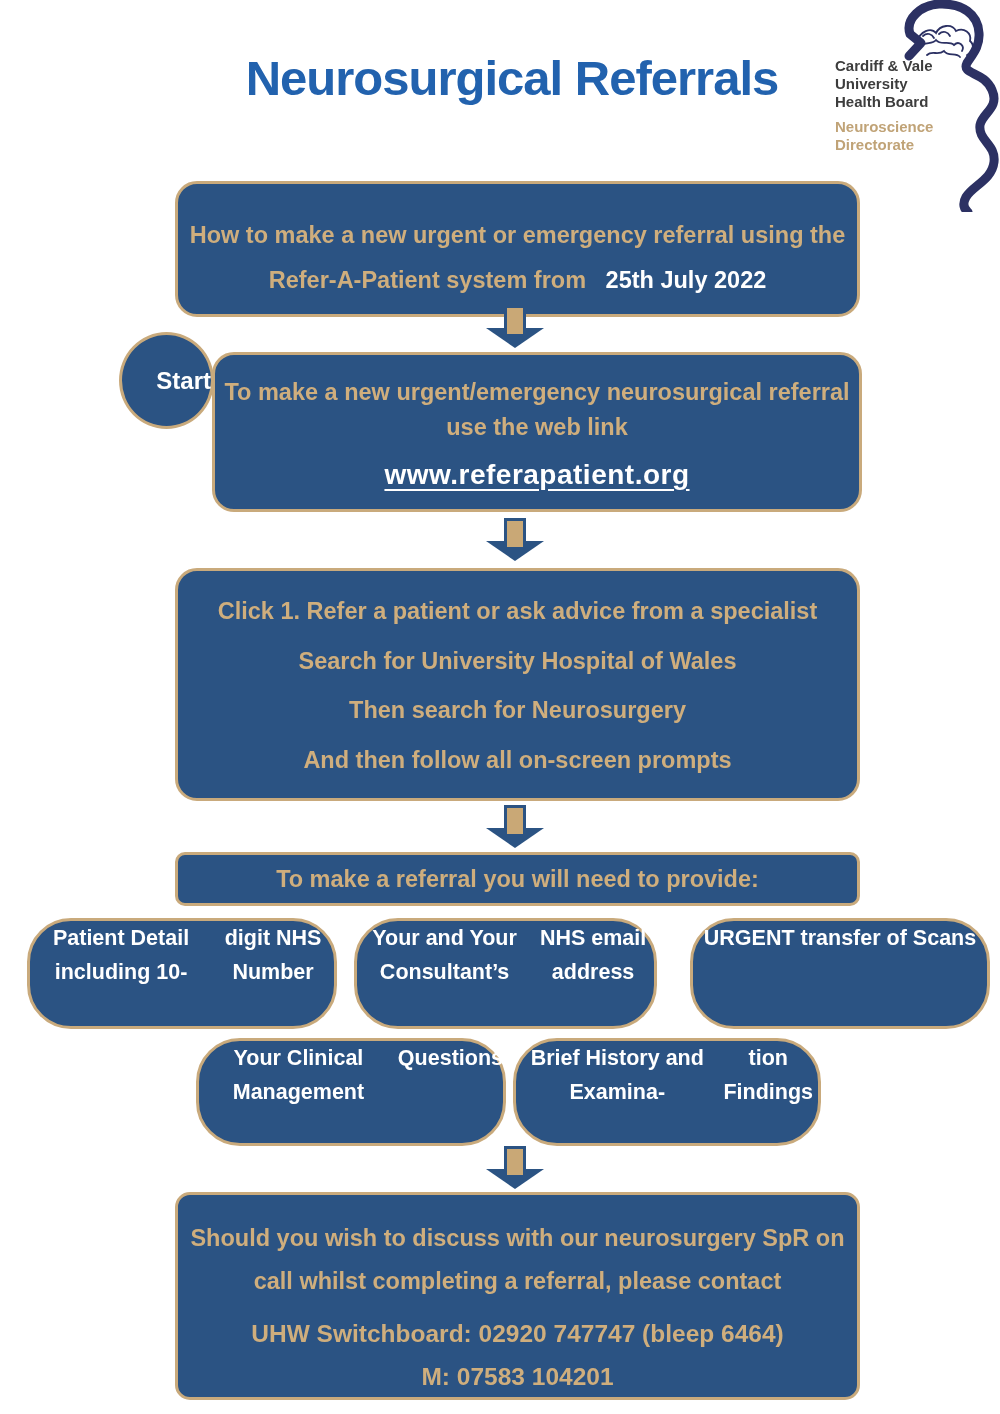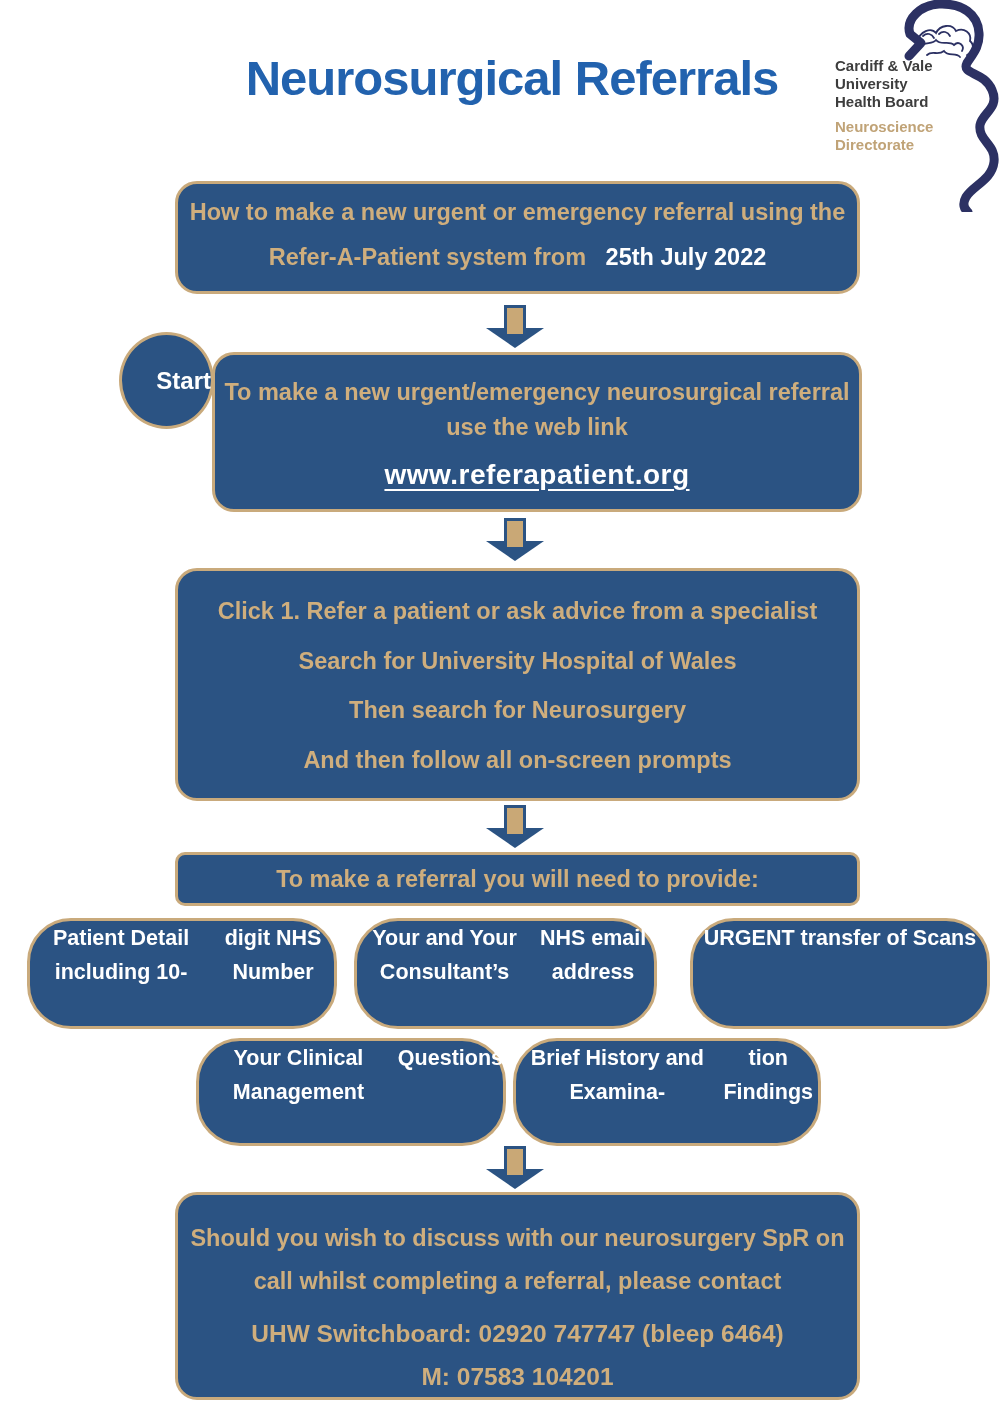--- a/index.html
+++ b/index.html
@@ -36,25 +36,25 @@
     display:flex;align-items:center;justify-content:flex-end;
     color:#ffffff;font-weight:bold;font-size:24px;z-index:3;
   }
   .pill{
     position:absolute;background:#2b5383;border:3px solid #c9aa7c;
     border-radius:44px;color:#ffffff;font-weight:bold;font-size:21.5px;
     line-height:34px;display:flex;flex-direction:row;justify-content:center;
     text-align:center;
   }
   
-  .box-intro{left:175px;top:181px;width:679px;height:101px;padding-top:6px;font-size:23.5px;line-height:45px;}
+  .box-intro{left:175px;top:181px;width:679px;height:101px;padding-top:29px;font-size:23.5px;line-height:45px;}
   .box-weblink{left:212px;top:352px;width:644px;height:134px;padding-top:20px;font-size:23.5px;line-height:35px;z-index:2;}
   .box-steps{left:175px;top:568px;width:679px;height:211px;padding-top:16px;font-size:23.5px;line-height:49.5px;}
   .box-provide{left:175px;top:852px;width:679px;height:48px;border-radius:10px;font-size:23.5px;line-height:48px;}
-  .box-contact{left:175px;top:1192px;width:679px;height:180px;padding-top:22px;font-size:23.5px;line-height:43px;}
+  .box-contact{left:175px;top:1192px;width:679px;height:180px;padding-top:22px;font-size:23.5px;line-height:43px;border-radius:15px;}
   .contact-phone{font-size:24.5px;margin-top:9px;}
   .contact-mobile{font-size:24.5px;}
   .pill-1{left:27px;top:918px;width:304px;height:105px;}
   .pill-2{left:354px;top:918px;width:297px;height:105px;}
   .pill-3{left:690px;top:918px;width:294px;height:105px;}
   .pill-4{left:196px;top:1038px;width:304px;height:102px;}
   .pill-5{left:513px;top:1038px;width:302px;height:102px;}
   .arrow-1{left:482px;top:305px;}
   .arrow-2{left:482px;top:518px;}
   .arrow-3{left:482px;top:805px;}

